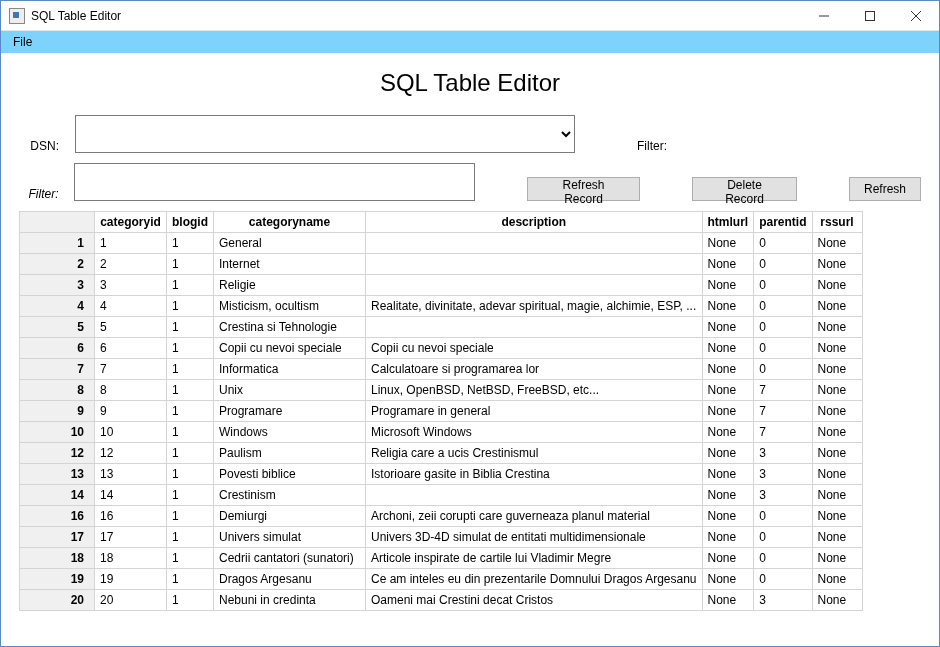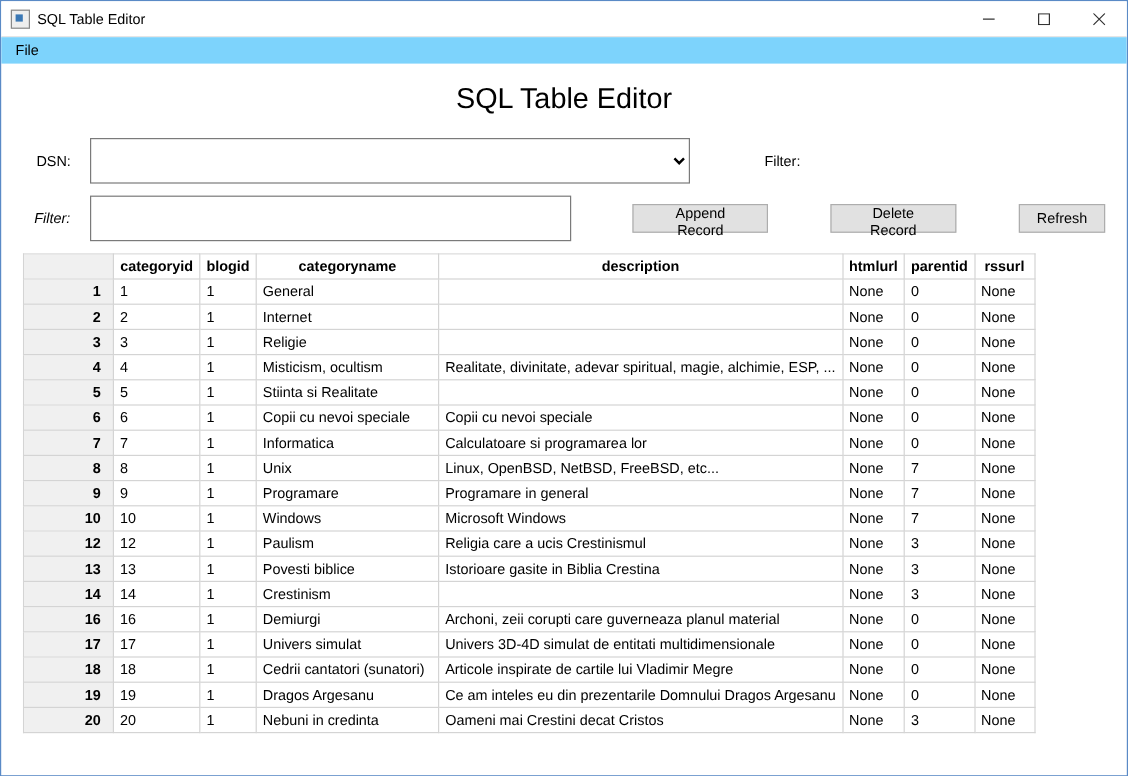--- a/index.html
+++ b/index.html
@@ -9,21 +9,21 @@
   .titlebar .appicon { width:16px; height:16px; margin:0 6px 0 8px; border:1px solid #888; background:#eee; position:relative; }
   .titlebar .appicon::after{content:""; position:absolute; top:3px; left:3px; width:6px; height:6px; background:#3b78b5;}
   .titlebar .title { flex:0 0 auto; font-size:12px; }
   .titlebar .spacer { flex:1; }
   .winbtn { width:46px; height:30px; display:flex; align-items:center; justify-content:center; }
   .winbtn svg { width:10px; height:10px; stroke:#333; stroke-width:1; fill:none; }
   .menubar { height:22px; display:flex; align-items:center; padding:0 4px; background:#7dd3fc; }
   .menuitem { padding:2px 8px; font-size:12px; }
   .content { flex:1; padding:10px 18px 18px 18px; display:flex; flex-direction:column; overflow:hidden; }
   .banner { font-size:24px; text-align:center; margin:6px 0 18px 0; font-weight:400; }
-  .row { display:flex; align-items:center; margin-bottom:10px; gap:12px; }
+  .row { display:flex; align-items:flex-end; margin-bottom:10px; gap:12px; }
   .label { font-size:12px; }
   .dsn-label { width:44px; text-align:right; padding-right:4px;}
   .filter-label { width:44px; text-align:right; padding-right:4px;font-style:italic;}
   .table-label { margin-left:50px; }
   select.combo, input.textbox { font-family:inherit; font-size:12px; padding:18px 4px; border:1px solid #7a7a7a; background:#fff; height:21px; }
   select.dsn { flex:0 0 500px; }
   select.table { flex:0 0 240px; }
   input.filter { width:406px; }
   button.action { font-family:inherit; font-size:12px; height:24px; padding:0 14px; background:#e1e1e1; border:1px solid #adadad; }
   .grid-wrap { flex:1; overflow:auto; }
@@ -72,21 +72,21 @@
       <select class="combo dsn">
         <option>postgresql://ioan:***@localhost/blog</option>
       </select>
       <div class="label table-label">Filter:</div>
     </div>
 
     <div class="row">
       <div class="label filter-label">Filter:</div>
       <input class="textbox filter" value="" style="">
       <div class="row2-gap"></div>
-      <button class="action">Append Record</button>
+      <button class="action">Refresh Record</button>
       <div class="row2-gap"></div>
       <button class="action">Delete Record</button>
       <div class="row2-gap"></div>
       <button class="action">Refresh</button>
     </div>
 
     <div class="grid-wrap">
       <table class="grid">
         <colgroup>
           <col class="c-rh">
@@ -148,21 +148,21 @@
               <td>Misticism, ocultism</td>
               <td>Realitate, divinitate, adevar spiritual, magie, alchimie, ESP, ...</td>
               <td>None</td>
               <td>0</td>
               <td>None</td>
             </tr>
             <tr>
               <td class="rowhead">5</td>
               <td>5</td>
               <td>1</td>
-              <td>Stiinta si Realitate</td>
+              <td>Crestina si Tehnologie</td>
               <td></td>
               <td>None</td>
               <td>0</td>
               <td>None</td>
             </tr>
             <tr>
               <td class="rowhead">6</td>
               <td>6</td>
               <td>1</td>
               <td>Copii cu nevoi speciale</td>

